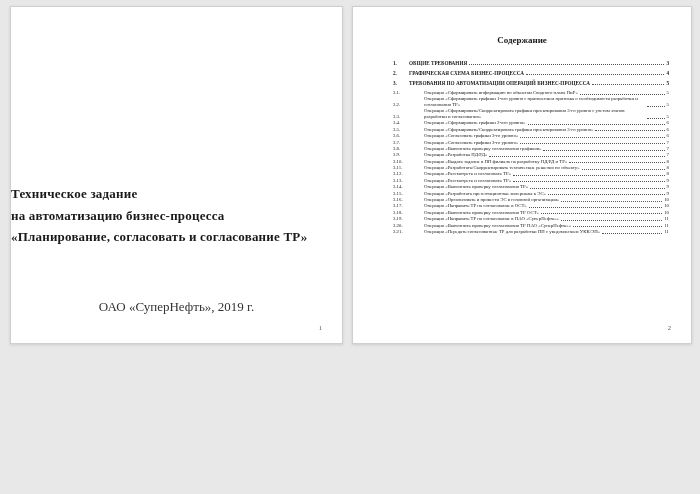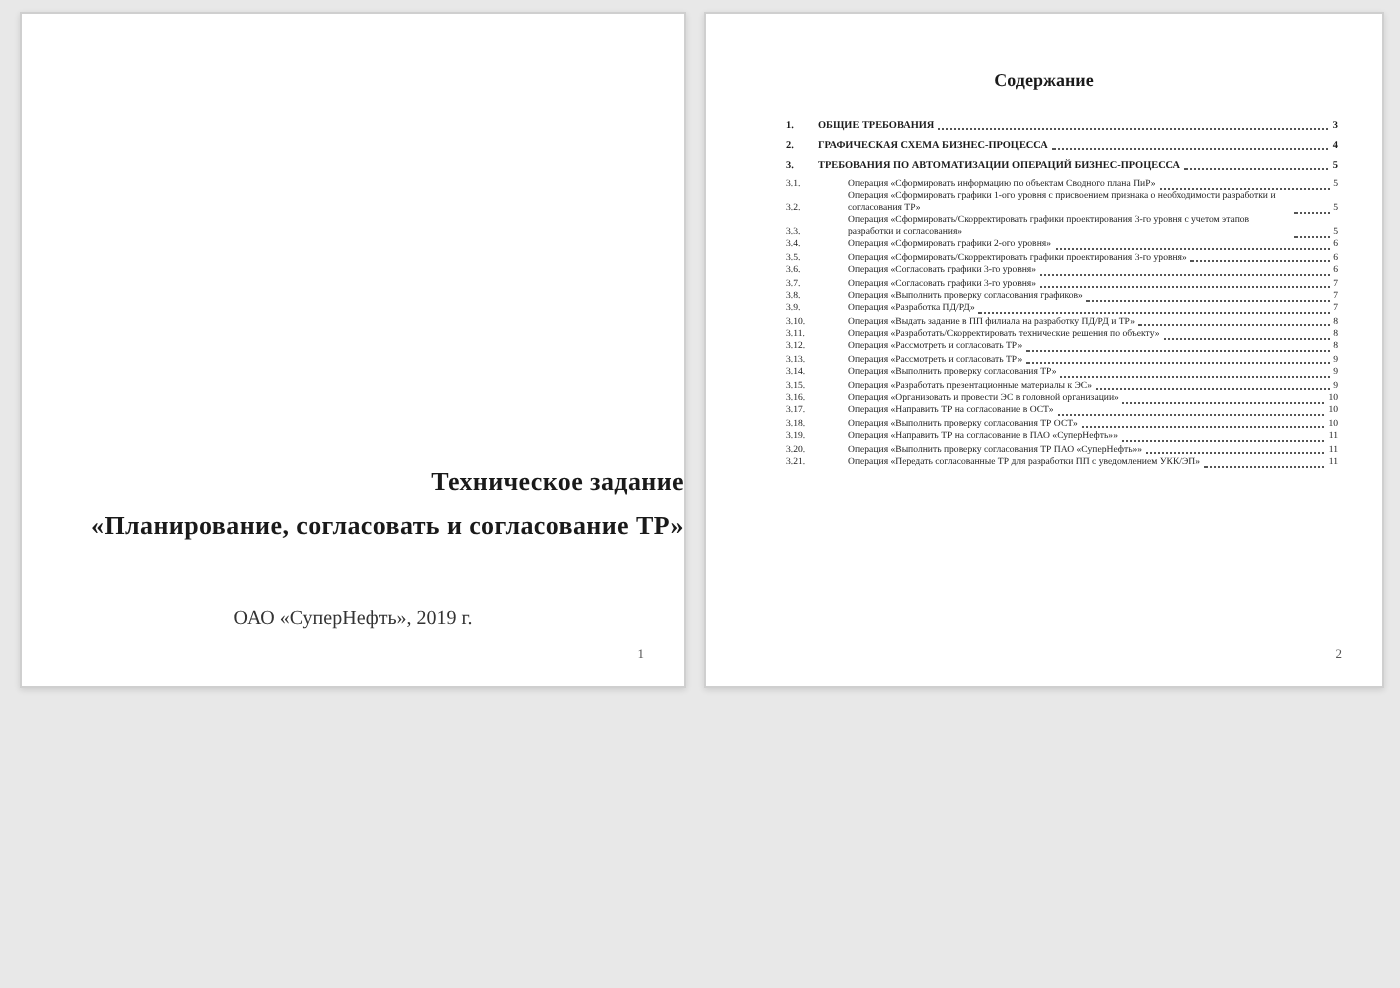--- a/index.html
+++ b/index.html
@@ -29,36 +29,35 @@
   }
   .page-left  { left: 10px;  width: 333px; }
   .page-right { left: 352px; width: 340px; }
 
   
   .title-block {
     position: absolute;
     top: 176px;
     left: 0;
     width: 100%;
-    text-align: right;
-    margin-top: 47px;
+    text-align: left;
   }
   .title-line {
     font-weight: bold;
     font-size: 13px;
     line-height: 21.5px;
     letter-spacing: 0.2px;
   }
   .doc-footer {
     position: absolute;
     bottom: 28px;
     left: 0;
     width: 100%;
     text-align: center;
-    font-size: 10px;
+    font-size: 13px;
     color: #333;
   }
   .page-num {
     position: absolute;
     bottom: 12px;
     right: 20px;
     font-size: 6.5px;
     color: #555;
   }
 
@@ -110,20 +109,21 @@
   .toc-page { flex: 0 0 auto; }
 </style>
 </head>
 <body>
 
 <div class="canvas">
 
   <div class="page page-left">
     <div class="title-block">
       <div class="title-line">Техническое задание</div>
+      <div class="title-line">на автоматизацию бизнес-процесса</div>
       <div class="title-line">«Планирование, согласовать и согласование ТР»</div>
     </div>
     <div class="doc-footer">ОАО «СуперНефть», 2019 г.</div>
     <div class="page-num">1</div>
   </div>
 
   <div class="page page-right">
     <div class="toc-heading">Содержание</div>
     <div class="toc-list">
         <div class="toc-row l1">

